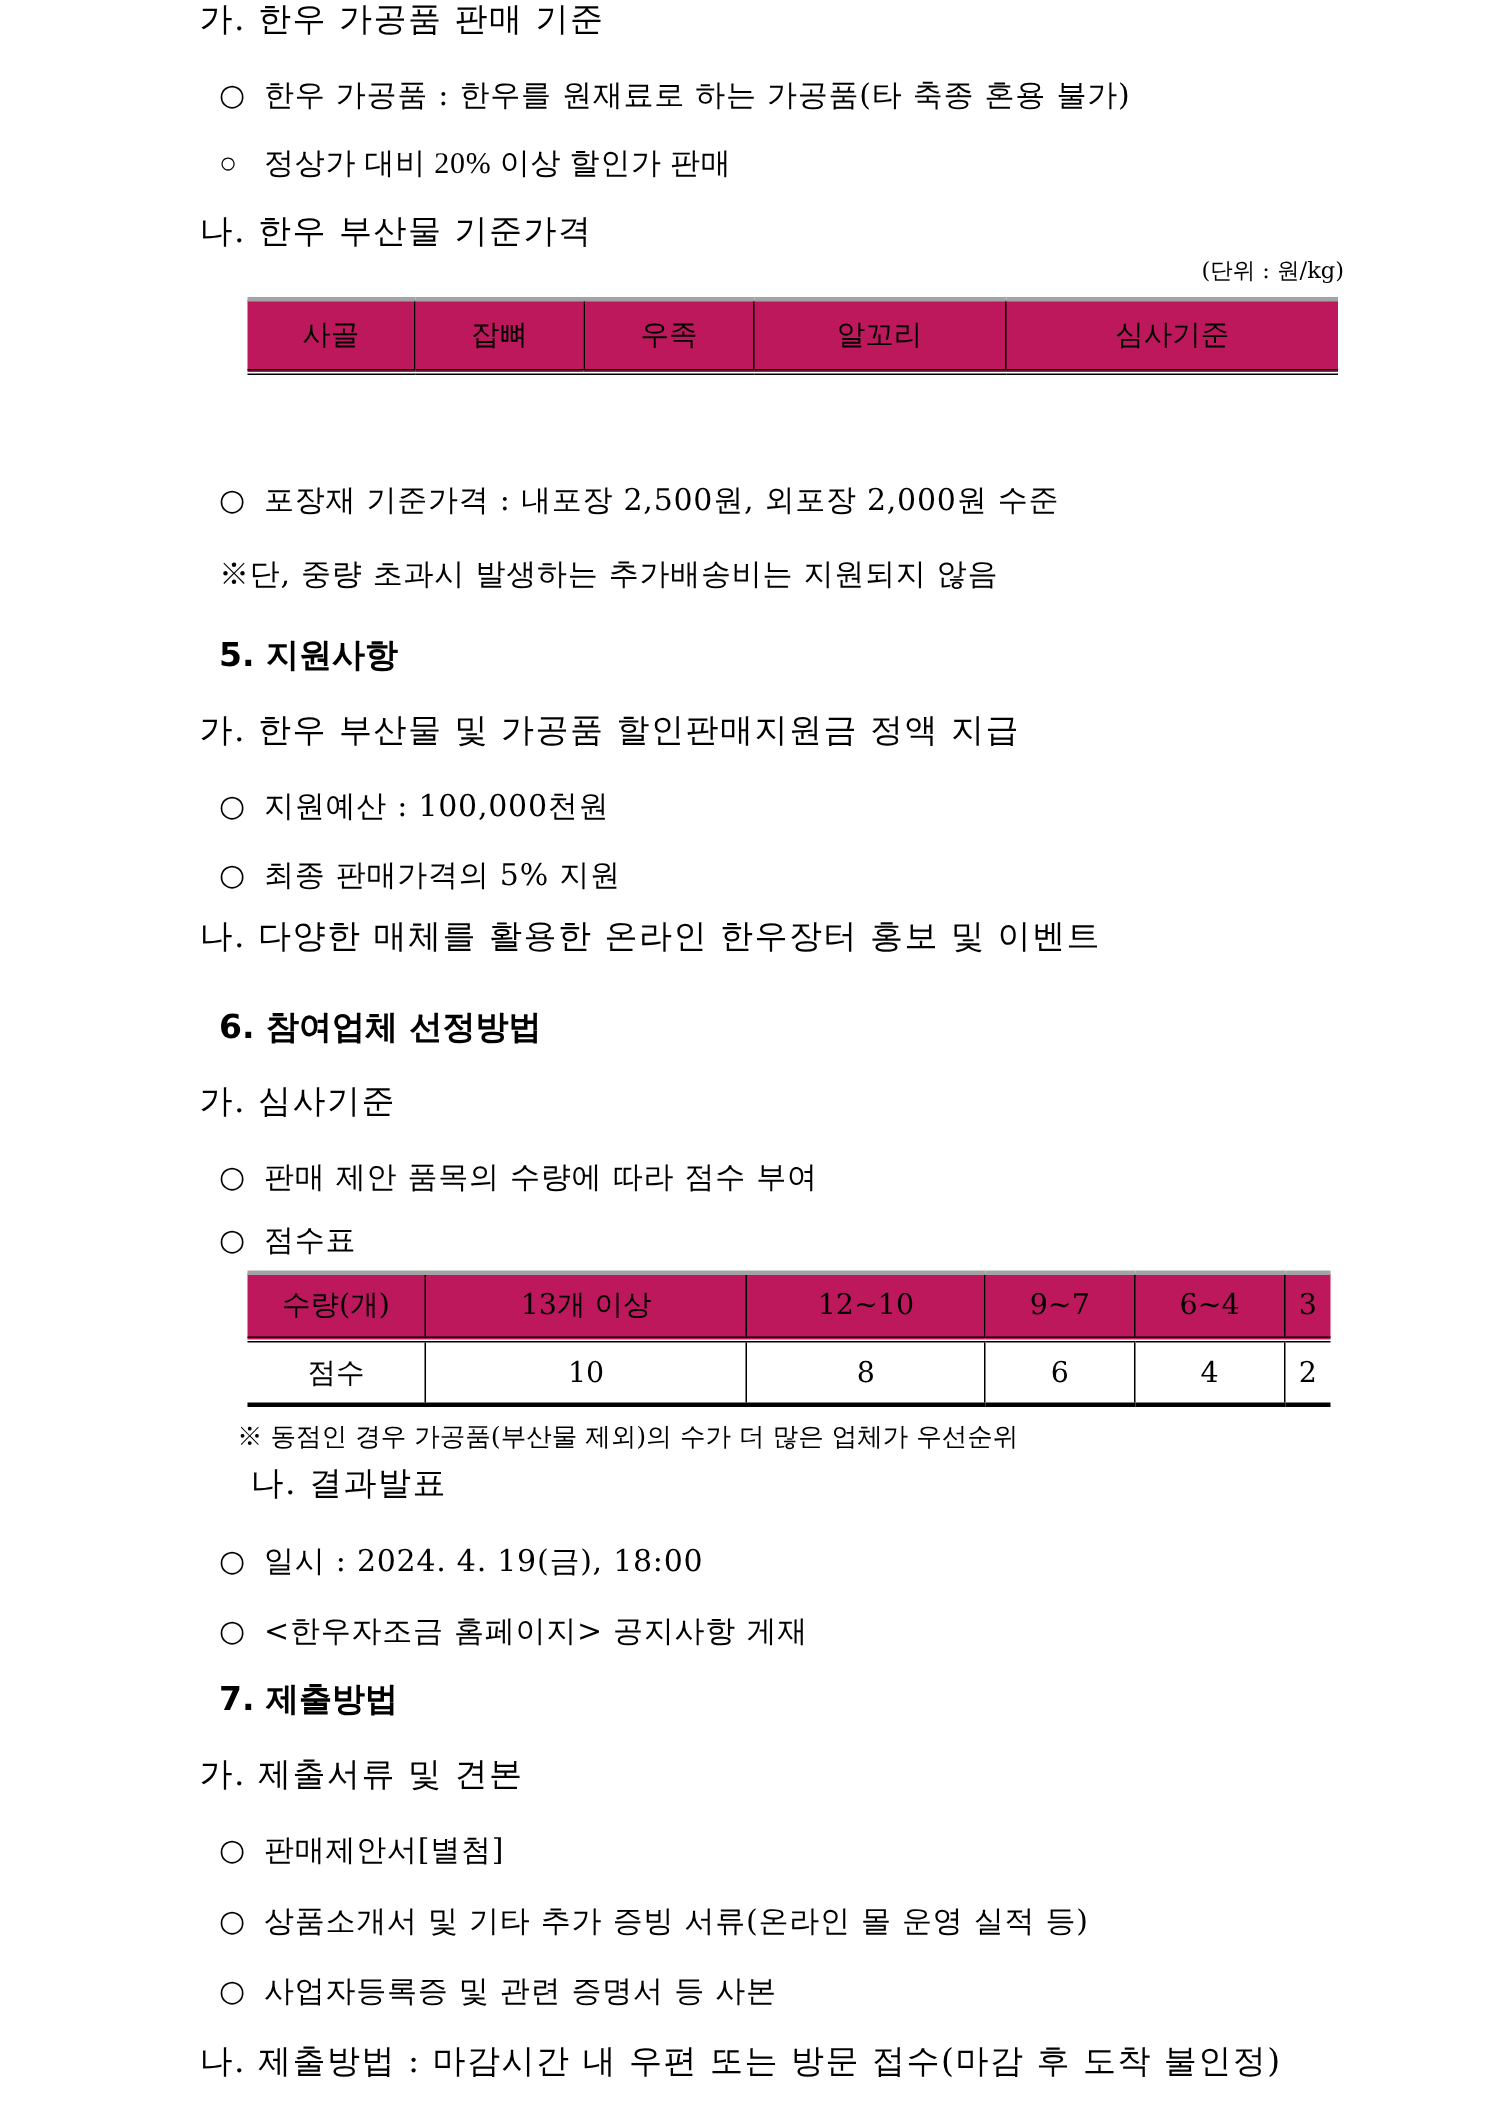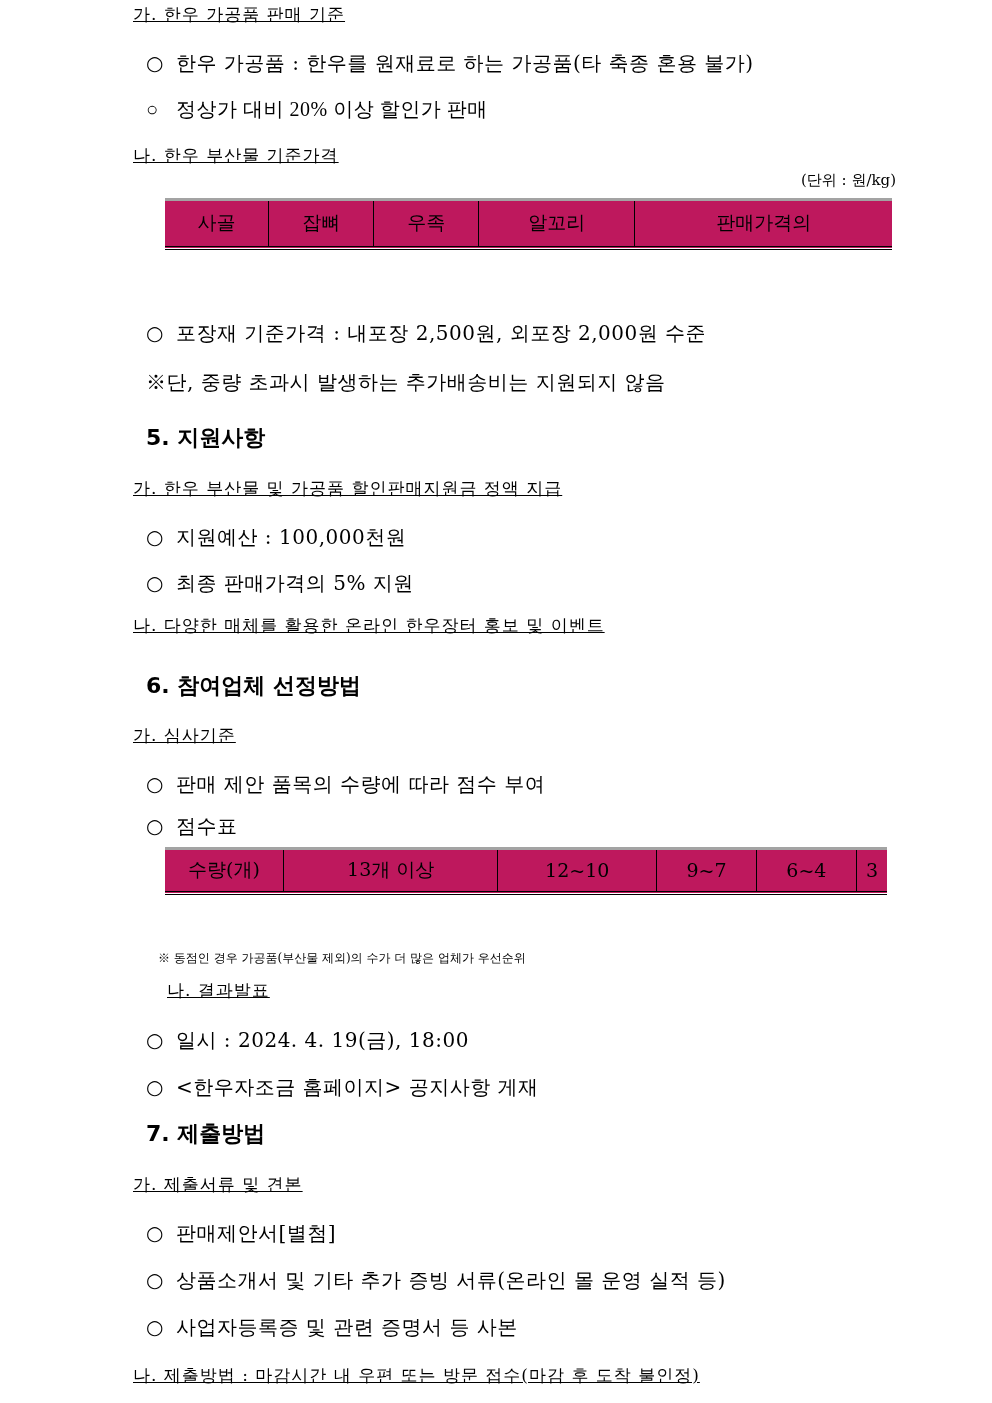--- a/index.html
+++ b/index.html
@@ -2,21 +2,21 @@
 <html><head>
 <meta charset="utf-8">
 <style>
   html, body { margin: 0; padding: 0; background: #ffffff; }
   body {
     width: 992px; height: 1403px; position: relative; overflow: hidden;
     font-family: "DejaVu Serif", "Liberation Serif", serif;
     color: #000;
   }
   .line { position: absolute; white-space: nowrap; font-size: 21px; line-height: 28px; }
-  .sub { left: 133px; font-size: 17px; letter-spacing: 1px; text-decoration: underline; }
+  .sub { left: 133px; font-size: 22px; letter-spacing: 1px; }
   .bullet { left: 146px; font-size: 20px; letter-spacing: 0.5px; }
   .bullet .mark { display: inline-block; width: 30px; }
   .note { font-size: 19px; }
   .sec { left: 117px; font-size: 22px; font-weight: bold; font-family: "DejaVu Sans", "Liberation Sans", sans-serif; margin-left: 29px; }
   .unit { position: absolute; right: 96px; font-size: 15px; }
   table { position: absolute; border-collapse: collapse; font-size: 19px; }
   table td { text-align: center; border-left: 1px solid #000; padding: 0; }
   table td:first-child { border-left: none; }
   table tr.head td { background: #be185d; border-top: 3px solid #a3a3a3; border-bottom: 4px double #000; }
   table tr.body td { border-bottom: 3px solid #000; }
@@ -30,21 +30,21 @@
 <div class="line sub" style="top:141px;">나. 한우 부산물 기준가격</div>
 <div class="line unit" style="top:166px;">(단위 : 원/kg)</div>
 
 <table style="left:165px; top:198px; width:727px;">
   <tbody>
       <tr class="head" style="height:48px;">
     <td>사골</td>
     <td>잡뼈</td>
     <td>우족</td>
     <td>알꼬리</td>
-    <td>판매가격의</td>
+    <td>심사기준</td>
   </tr>
 </tbody>
   </table>
 
 <div class="line bullet" style="top:319px;"><span class="mark">○</span><span>포장재 기준가격 : 내포장 2,500원, 외포장 2,000원 수준</span></div>
 <div class="line bullet" style="top:368px;">※단, 중량 초과시 발생하는 추가배송비는 지원되지 않음</div>
 
 <div class="line sec" style="top:424px;">5. 지원사항</div>
 <div class="line sub" style="top:474px;">가. 한우 부산물 및 가공품 할인판매지원금 정액 지급</div>
 <div class="line bullet" style="top:523px;"><span class="mark">○</span><span>지원예산 : 100,000천원</span></div>
@@ -59,24 +59,32 @@
 <table style="left:165px; top:847px; width:722px;">
   <tbody>
       <tr class="head" style="height:44px;">
     <td style="width:118px;">수량(개)</td>
     <td>13개 이상</td>
     <td>12~10</td>
     <td>9~7</td>
     <td>6~4</td>
     <td>3</td>
   </tr>
+  <tr class="body" style="height:44px;">
+    <td>점수</td>
+    <td>10</td>
+    <td>8</td>
+    <td>6</td>
+    <td>4</td>
+    <td>2</td>
+  </tr>
 </tbody>
   </table>
 
-<div class="line note" style="top:944px; left:158px; font-size:12px;">※ 동점인 경우 가공품(부산물 제외)의 수가 더 많은 업체가 우선순위</div>
+<div class="line note" style="top:944px; left:158px; font-size:17px;">※ 동점인 경우 가공품(부산물 제외)의 수가 더 많은 업체가 우선순위</div>
 <div class="line sub" style="top:976px;margin-left:34px;">나. 결과발표</div>
 <div class="line bullet" style="top:1026px;"><span class="mark">○</span><span>일시 : 2024. 4. 19(금), 18:00</span></div>
 <div class="line bullet" style="top:1073px;"><span class="mark">○</span><span>&lt;한우자조금 홈페이지&gt; 공지사항 게재</span></div>
 
 <div class="line sec" style="top:1120px;">7. 제출방법</div>
 <div class="line sub" style="top:1170px;">가. 제출서류 및 견본</div>
 <div class="line bullet" style="top:1219px;"><span class="mark">○</span><span>판매제안서[별첨]</span></div>
 <div class="line bullet" style="top:1266px;"><span class="mark">○</span><span>상품소개서 및 기타 추가 증빙 서류(온라인 몰 운영 실적 등)</span></div>
 <div class="line bullet" style="top:1313px;"><span class="mark">○</span><span>사업자등록증 및 관련 증명서 등 사본</span></div>
 <div class="line sub" style="top:1361px;">나. 제출방법 : 마감시간 내 우편 또는 방문 접수(마감 후 도착 불인정)</div>

